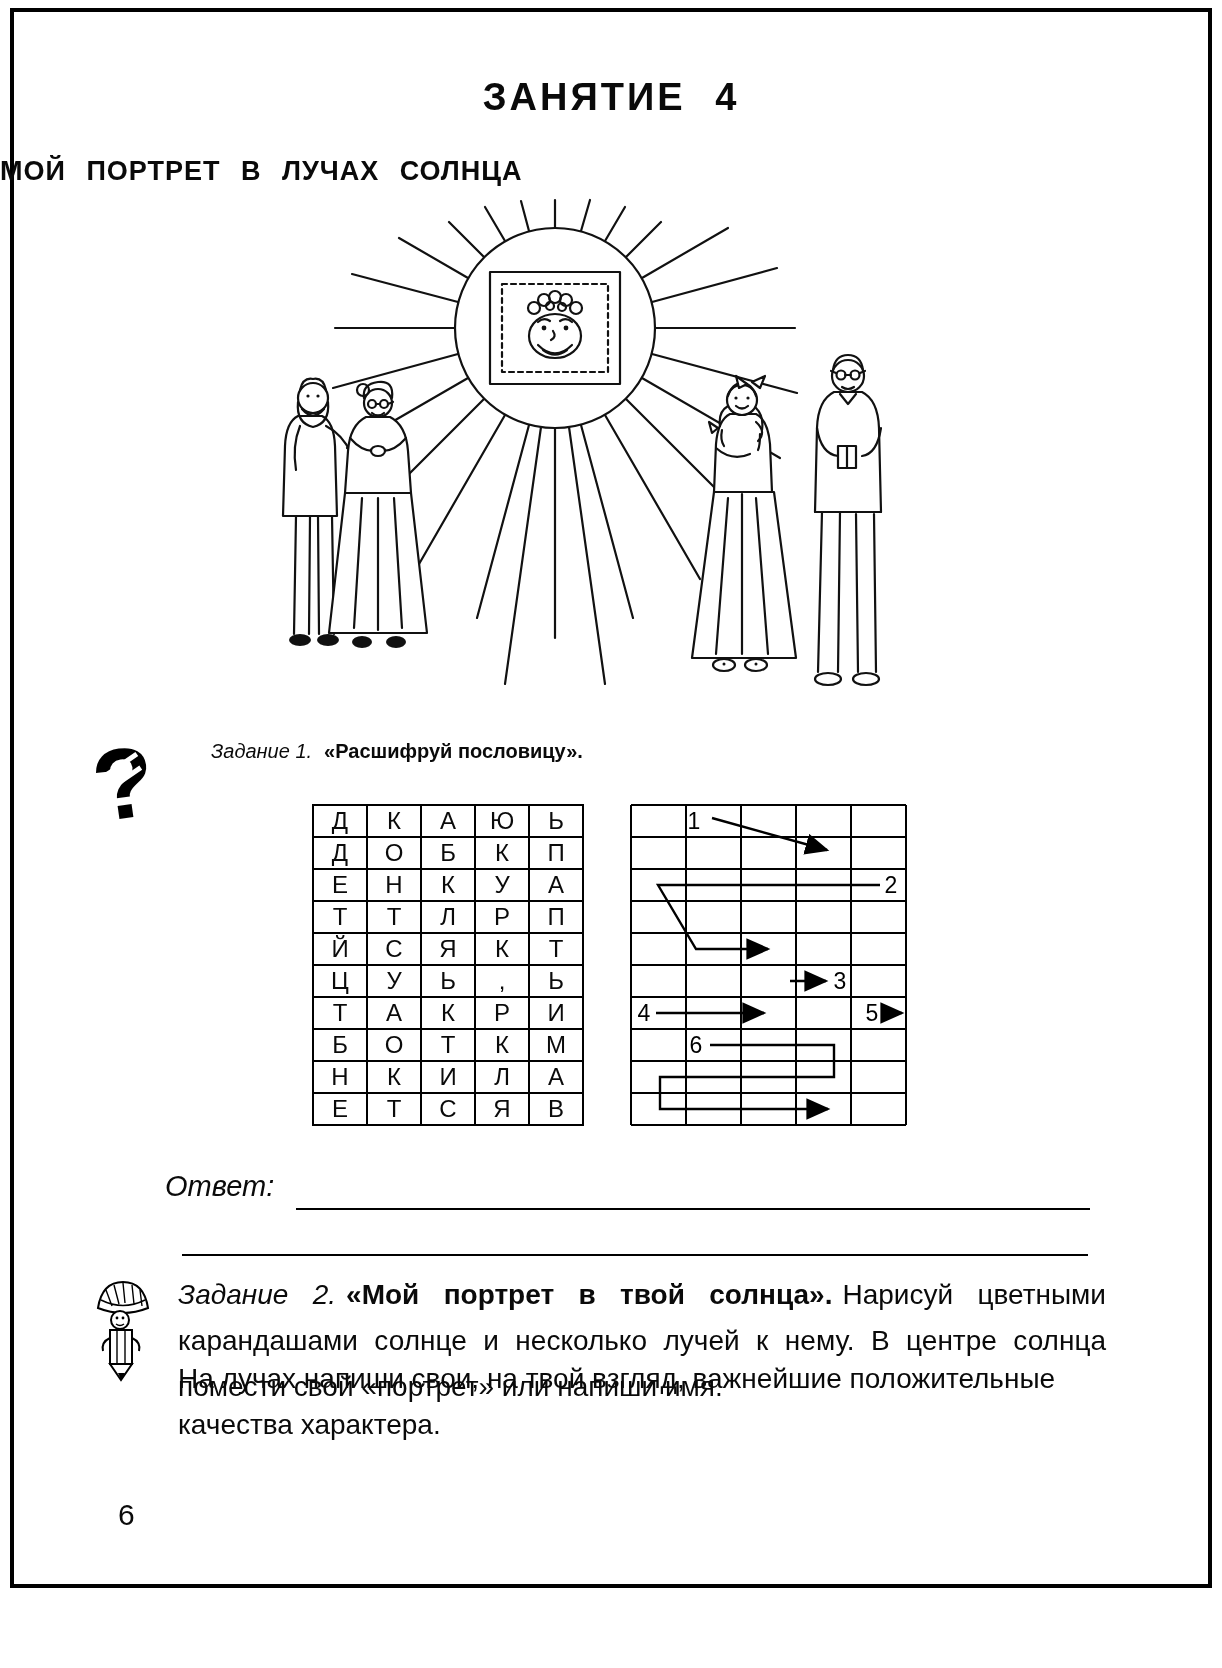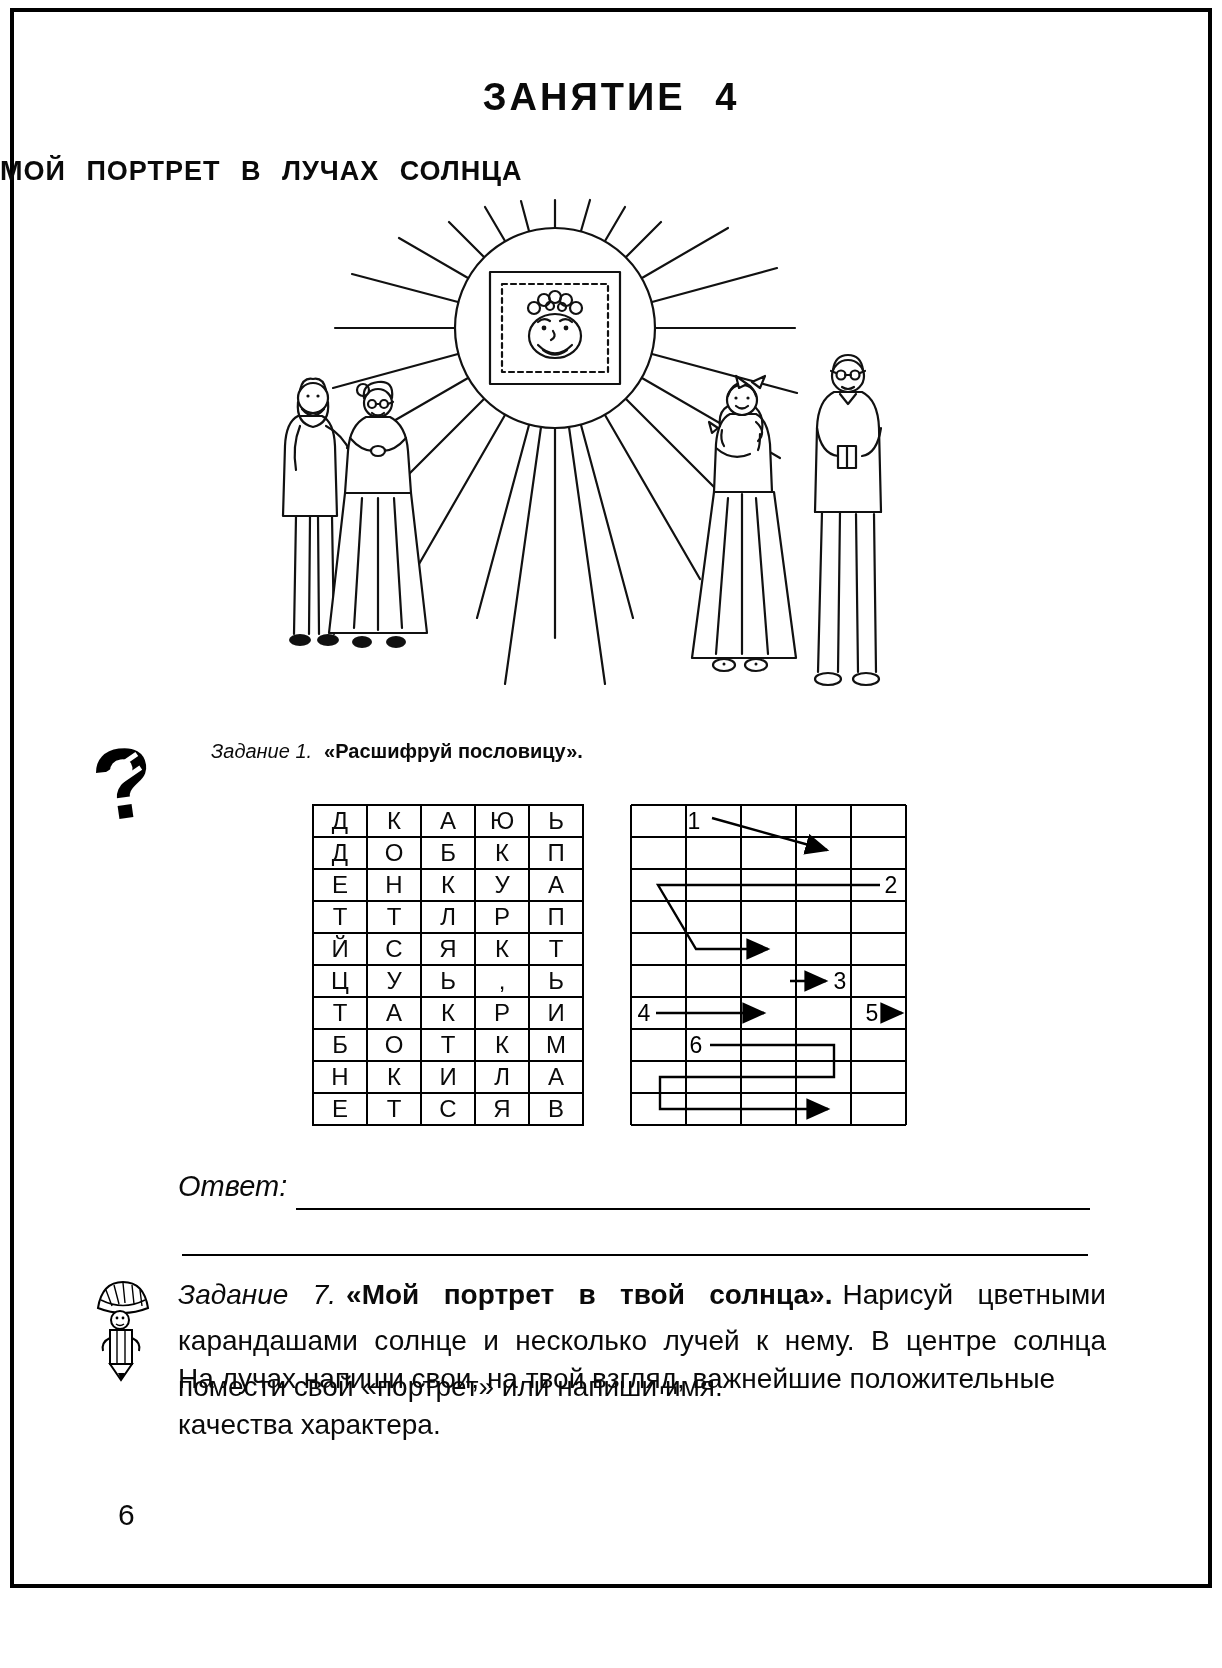--- a/index.html
+++ b/index.html
@@ -21,21 +21,21 @@
 
   .qicon { position:absolute; left:88px; top:740px; width:74px; height:104px; }
   .pencil { position:absolute; left:92px; top:1276px; width:62px; height:108px; }
 
   table.letter-table { position:absolute; left:312px; top:804px; border-collapse:collapse; }
   table.letter-table td { width:54px; height:32px; border:2px solid #000; text-align:center;
         vertical-align:middle; font-size:24px; font-weight:500; font-family:"Liberation Sans","DejaVu Sans",sans-serif; }
 
   .arrow-grid { position:absolute; left:630px; top:804px; width:277px; height:322px; }
 
-  .answer-label { position:absolute; left:178px; top:1170px; font-size:29px; font-style:italic; }
+  .answer-label { position:absolute; left:165px; top:1170px; font-size:29px; font-style:italic; }
   .answer-line1 { position:absolute; left:296px; top:1208px; width:794px; border-top:2px solid #000; height:0; }
   .answer-line2 { position:absolute; left:182px; top:1254px; width:906px; border-top:2px solid #000; height:0; }
 
   .para { position:absolute; left:178px; width:928px; font-size:28px; line-height:46px; text-align:justify; }
   .para1 { top:1272px; }
   .para2 { top:1356px; text-align:left; }
   .para .task-label { margin-right:10px; }
   .para .task-title { margin-right:10px; }
 
   .page-number { position:absolute; left:118px; top:1498px; font-size:30px; }
@@ -314,18 +314,18 @@
     <path d="M24,48 q4,3 8,0" stroke="#000" stroke-width="1.4" fill="none"></path>
     <rect x="18" y="54" width="22" height="34" fill="#fff" stroke="#000" stroke-width="2"></rect>
     <path d="M25,54 V88 M33,54 V88" stroke="#000" stroke-width="1.4"></path>
     <path d="M18,88 L29,104 L40,88 Z" fill="#fff" stroke="#000" stroke-width="2"></path>
     <path d="M26,97 L29,104 L33,97 Z" fill="#000"></path>
     <path d="M18,62 q-9,4 -7,13 M40,62 q9,4 7,13" stroke="#000" stroke-width="2" fill="none"></path>
   </svg>
 </div>
 
 <p class="para para1">
-  <span class="task-label">Задание 7.</span><span class="task-title">«Мой портрет в твой солнца».</span><span>Нарисуй цветными карандашами солнце и несколько лучей к нему. В центре солнца помести свой «портрет» или напиши имя.</span>
+  <span class="task-label">Задание 2.</span><span class="task-title">«Мой портрет в твой солнца».</span><span>Нарисуй цветными карандашами солнце и несколько лучей к нему. В центре солнца помести свой «портрет» или напиши имя.</span>
 </p>
 
 <p class="para para2">На лучах напиши свои, на твой взгляд, важнейшие положительные качества характера.</p>
 
 <div class="page-number">6</div>
 
 </body></html>

